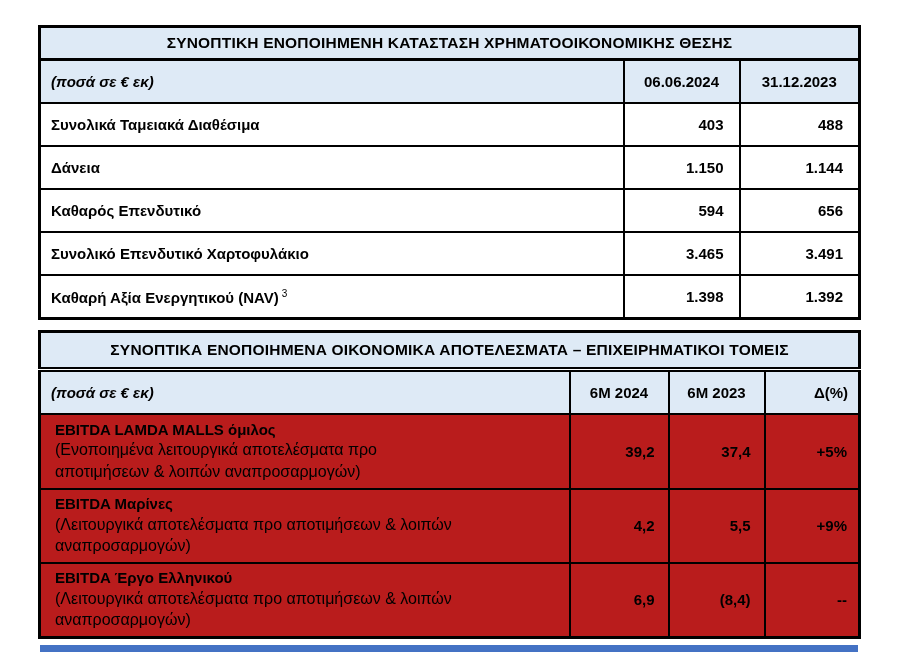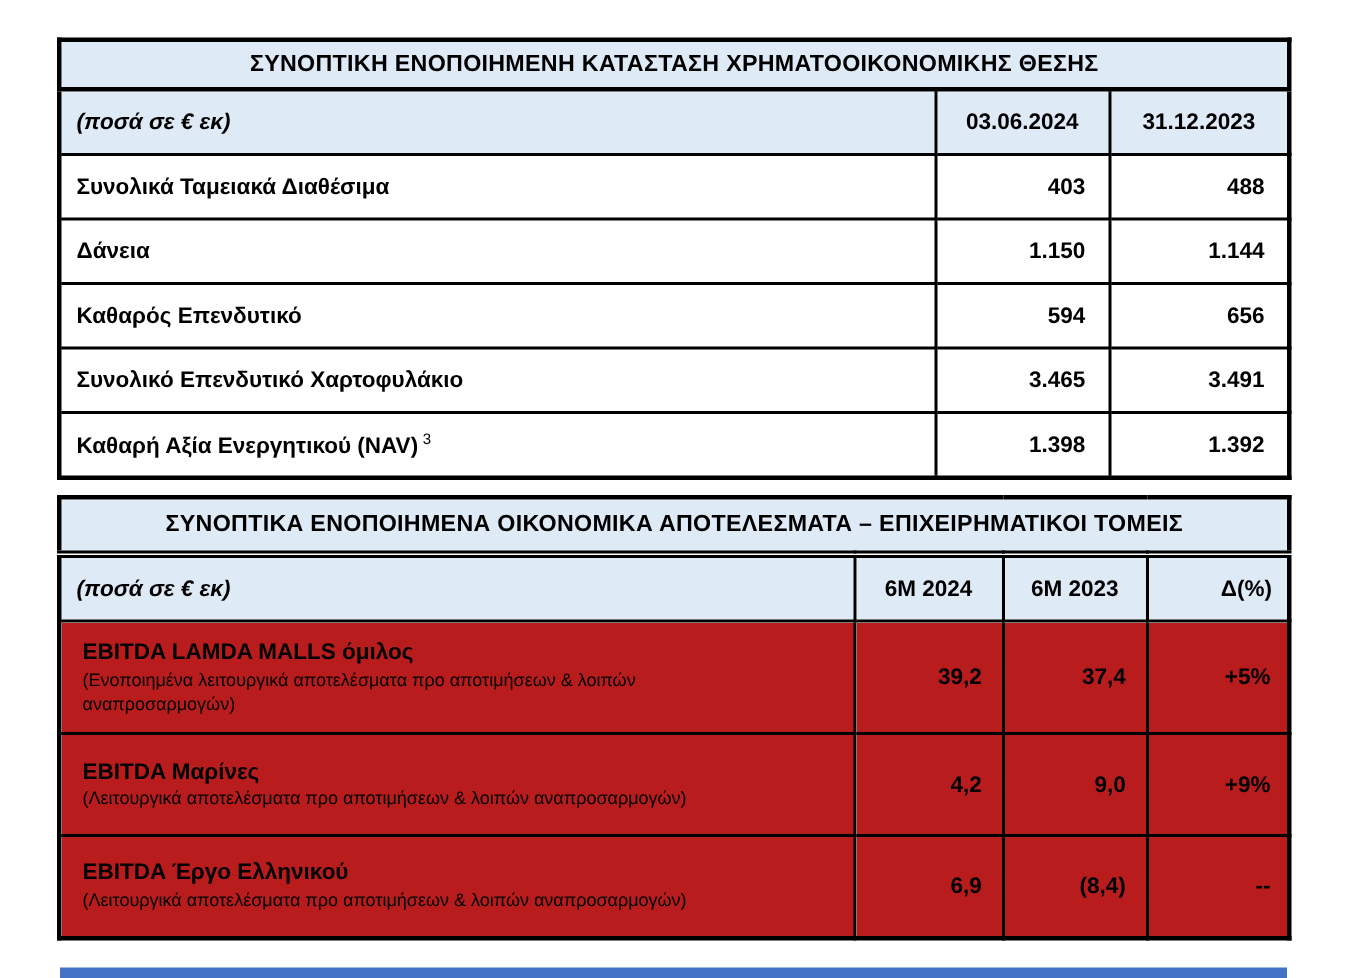--- a/index.html
+++ b/index.html
@@ -22,21 +22,21 @@
   .unit-cell{font-style:italic;text-align:left;padding-left:10px;}
   .col-hdr{text-align:center;}
   .col-hdr-right{text-align:right;padding-right:10px;}
   .t1 .data-row td{height:41px;vertical-align:middle;font-size:15px;background:#fff;}
   .t1 .row-label{font-weight:bold;text-align:left;padding-left:10px;}
   .t1 .row-label sup{font-weight:normal;font-size:10px;}
   .val{font-weight:bold;text-align:right;padding-right:15px;}
   .t2 .data-row td{background:#b91c1c;vertical-align:middle;font-size:15px;}
   .t2 .seg-cell{vertical-align:middle;text-align:left;padding:5px 10px 5px 14px;}
   .seg-title{font-weight:bold;font-size:15px;line-height:1.25;}
-  .seg-sub{font-weight:normal;font-size:12px;line-height:1.35;max-width:410px;}
+  .seg-sub{font-weight:normal;font-size:16px;line-height:1.35;max-width:410px;}
   .r1{height:75px;} .r2{height:68px;} .r3{height:68px;}
   .t2 .val{padding-right:13px;}
   .delta{font-weight:bold;text-align:right;padding-right:11px;}
   .bottom-bar{
     position:absolute;left:40px;width:818px;top:645px;height:7px;background:#4472C4;
   }
 </style>
 </head>
 <body>
 
@@ -47,21 +47,21 @@
         <col style="width:584px">
         <col style="width:116px">
         <col style="width:120px">
       </colgroup>
     <tbody>
         <tr>
       <td class="title-cell" colspan="3">ΣΥΝΟΠΤΙΚΗ ΕΝΟΠΟΙΗΜΕΝΗ ΚΑΤΑΣΤΑΣΗ ΧΡΗΜΑΤΟΟΙΚΟΝΟΜΙΚΗΣ ΘΕΣΗΣ</td>
     </tr>
     <tr class="hdr-row">
       <td class="unit-cell">(ποσά σε € εκ)</td>
-      <td class="col-hdr">03.06.2024</td>
+      <td class="col-hdr">06.06.2024</td>
       <td class="col-hdr">31.12.2023</td>
     </tr>
     <tr class="data-row">
       <td class="row-label">Συνολικά Ταμειακά Διαθέσιμα</td>
       <td class="val">403</td>
       <td class="val">488</td>
     </tr>
     <tr class="data-row">
       <td class="row-label">Δάνεια</td>
       <td class="val">1.150</td>
@@ -110,21 +110,21 @@
       <td class="val">39,2</td>
       <td class="val">37,4</td>
       <td class="delta">+5%</td>
     </tr>
     <tr class="data-row r2">
       <td class="seg-cell">
         <div class="seg-title">EBITDA Μαρίνες</div>
         <div class="seg-sub">(Λειτουργικά αποτελέσματα προ αποτιμήσεων &amp; λοιπών αναπροσαρμογών)</div>
       </td>
       <td class="val">4,2</td>
-      <td class="val">9,0</td>
+      <td class="val">5,5</td>
       <td class="delta">+9%</td>
     </tr>
     <tr class="data-row r3">
       <td class="seg-cell">
         <div class="seg-title">EBITDA Έργο Ελληνικού</div>
         <div class="seg-sub">(Λειτουργικά αποτελέσματα προ αποτιμήσεων &amp; λοιπών αναπροσαρμογών)</div>
       </td>
       <td class="val">6,9</td>
       <td class="val">(8,4)</td>
       <td class="delta">--</td>

